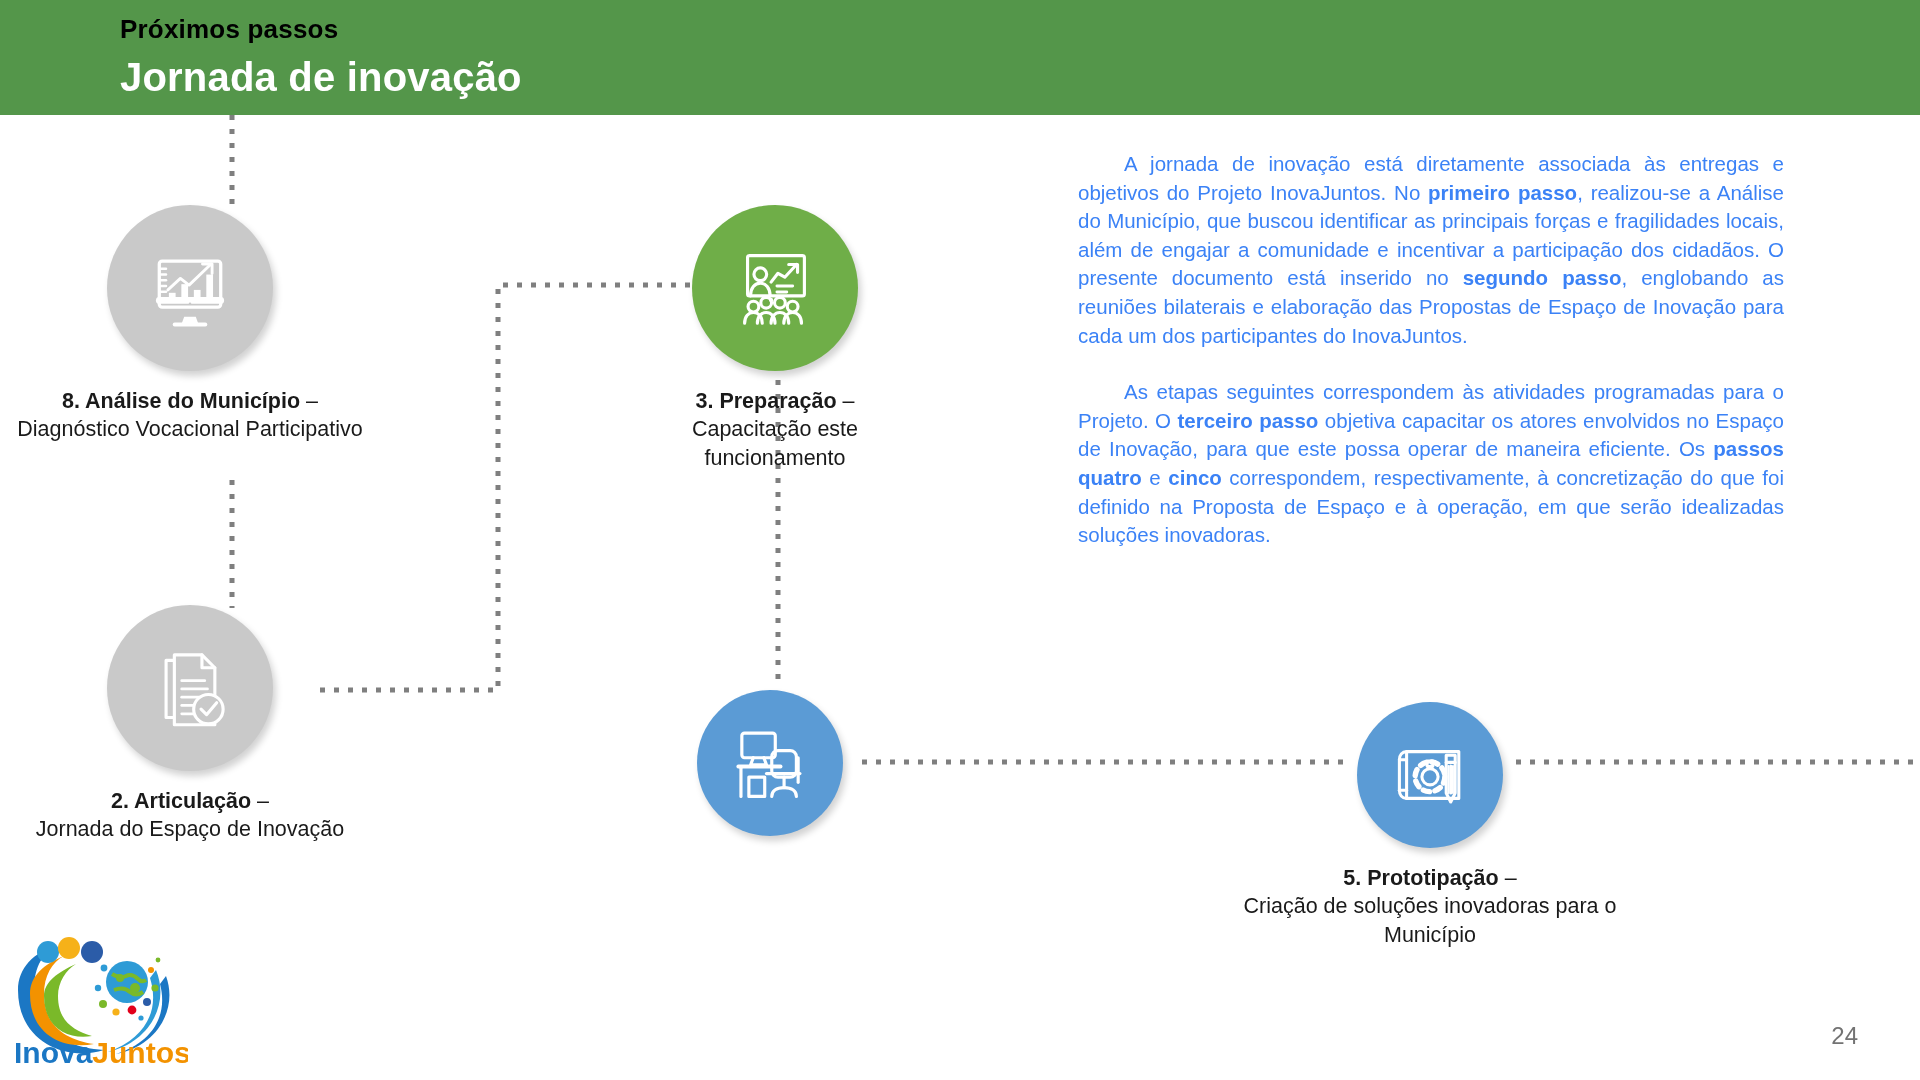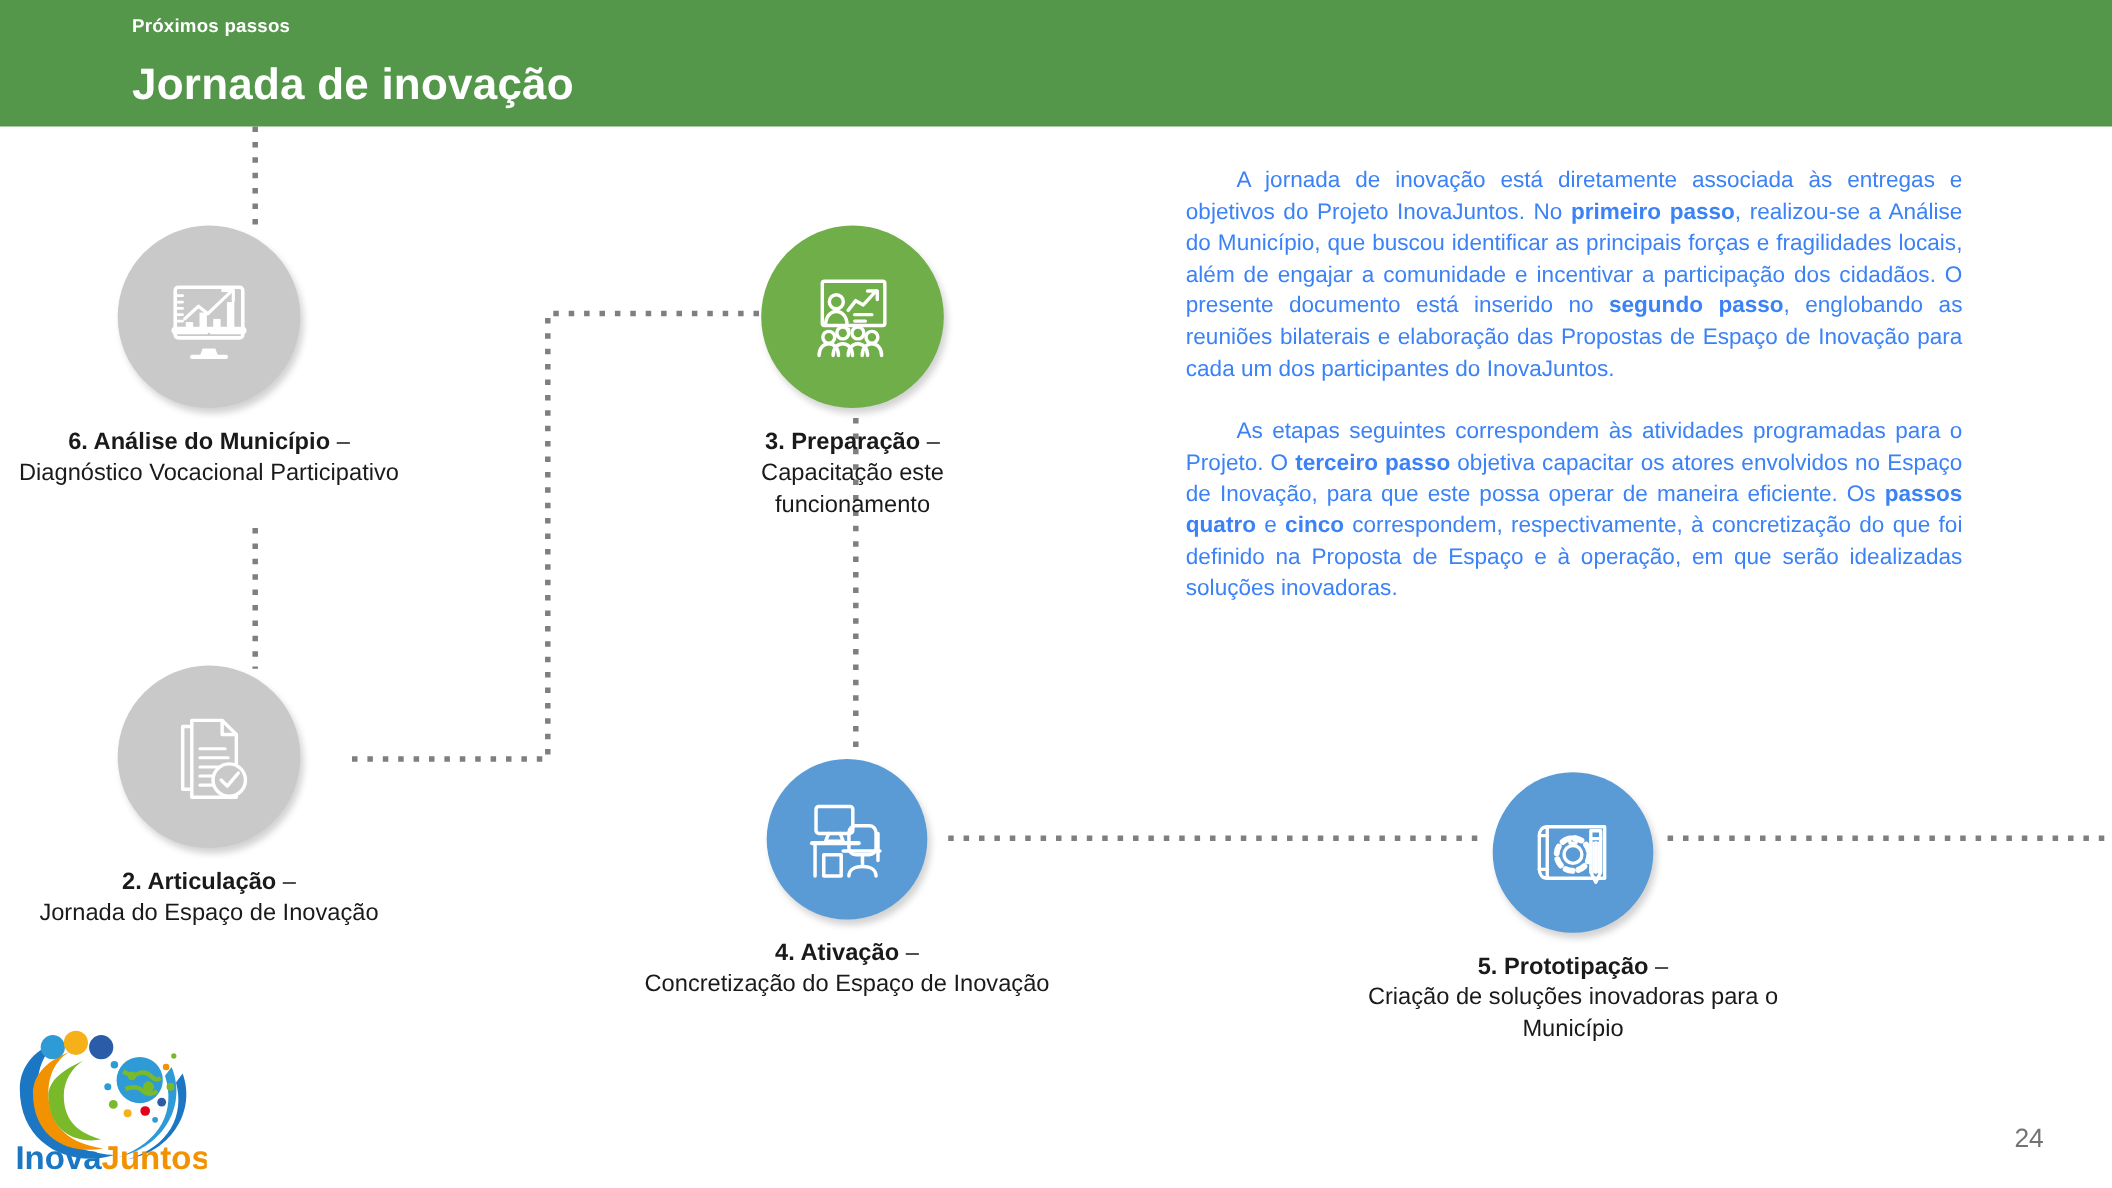--- a/index.html
+++ b/index.html
@@ -12,21 +12,21 @@
   }
   .slide{position:relative;width:1920px;height:1080px;overflow:hidden;}
 
   
   .header{
     position:absolute;left:0;top:0;width:1920px;height:115px;
     background:#54964A;
   }
   .header-overline{
     position:absolute;left:120px;top:14px;
-    font-size:17px;font-weight:bold;color:#ffffff;
+    font-size:26px;font-weight:bold;color:#000000;
     letter-spacing:.2px;
   }
   .header-title{
     position:absolute;left:120px;top:40px;
     font-size:40px;font-weight:bold;color:#ffffff;
     letter-spacing:.2px;line-height:1.05;margin-top:16px;
   }
 
   
   .connectors{position:absolute;left:0;top:0;width:1920px;height:1080px;}
@@ -118,21 +118,21 @@
             <line x1="20" y1="36" x2="25" y2="36"></line>
             <line x1="20" y1="42" x2="25" y2="42"></line>
             <line x1="20" y1="48" x2="25" y2="48"></line>
             <line x1="20" y1="54" x2="25" y2="54"></line>
           </g>
           <circle cx="50" cy="66.5" r="1.3" fill="#C9C9C9" stroke="none"></circle>
         </svg>
       </span>
     </div>
     <div class="step-label">
-      <b>6. Análise do Município</b><span> </span><span>–</span><br>
+      <b>8. Análise do Município</b><span> </span><span>–</span><br>
       <span>Diagnóstico Vocacional Participativo</span>
     </div>
   </div>
 
   <div class="step" id="step2">
     <div class="circle" style="width:166px;height:166px;background:#C9C9C9;">
       <span>
         <svg width="92" height="92" viewBox="0 0 100 100" fill="none" stroke="#ffffff" stroke-width="3.4" stroke-linecap="round" stroke-linejoin="round">
           <path d="M24 20 h26 v62 h-26 z"></path>
           <path d="M33 14 h30 l14 14 v62 h-44 z" fill="#C9C9C9"></path>
@@ -194,24 +194,20 @@
           <line x1="17" y1="56" x2="17" y2="88"></line>
           <rect x="26" y="66" width="18" height="22"></rect>
           <rect x="52" y="36" width="28" height="30" rx="7"></rect>
           <line x1="82" y1="44" x2="82" y2="72"></line>
           <path d="M46 62 h38"></path>
           <line x1="66" y1="66" x2="66" y2="78"></line>
           <path d="M52 88 c0-6 5-10 14-10 s14 4 14 10"></path>
         </svg>
       </span>
     </div>
-    <div class="step-label">
-      <b>4. Ativação</b><span> </span><span>–</span><br>
-      <span>Concretização do Espaço de Inovação</span>
-    </div>
   </div>
 
   <div class="step" id="step5">
     <div class="circle" style="width:146px;height:146px;background:#5B9BD5;">
       <span>
         <svg width="90" height="90" viewBox="0 0 100 100" fill="none" stroke="#ffffff" stroke-width="3.4" stroke-linecap="round" stroke-linejoin="round">
           <path d="M24 24 h58 v52 h-58 z"></path>
           <path d="M24 24 c-5 0-8 4-8 9 v34 c0 5 3 9 8 9"></path>
           <line x1="16" y1="33" x2="24" y2="33"></line>
           <line x1="16" y1="67" x2="24" y2="67"></line>

